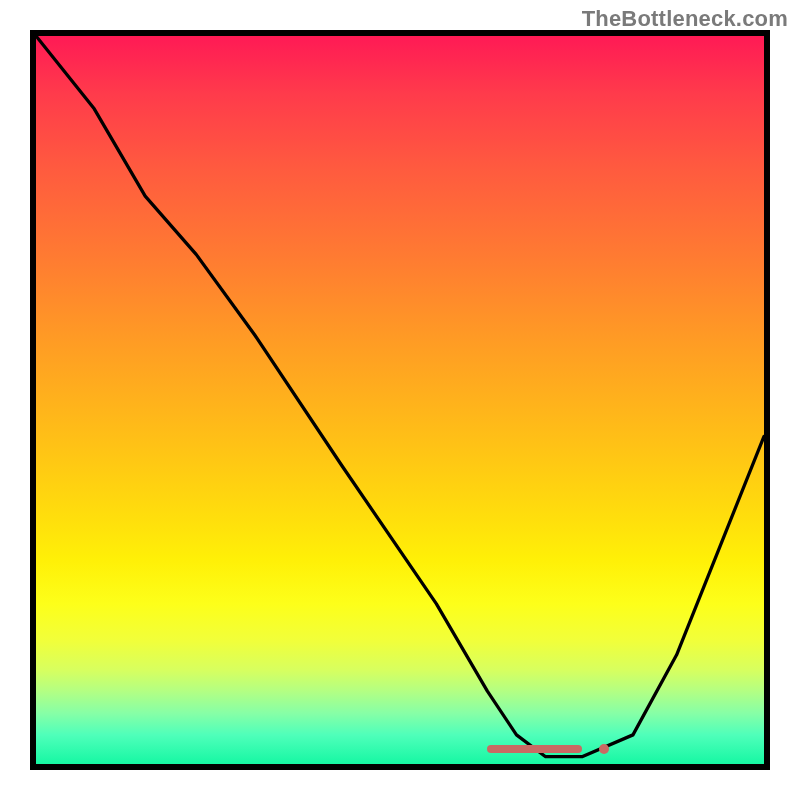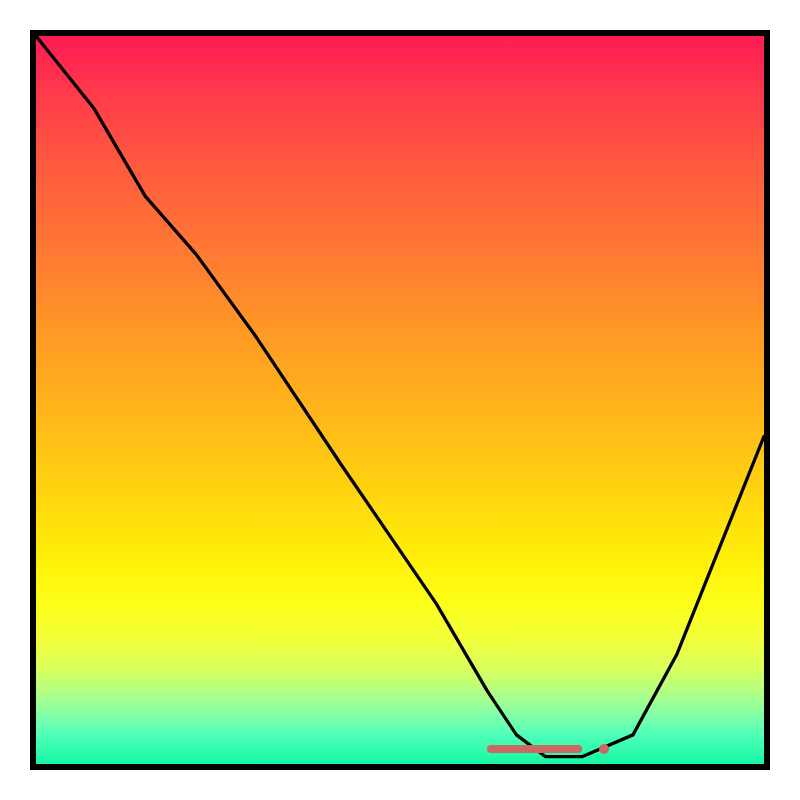--- a/index.html
+++ b/index.html
@@ -71,20 +71,21 @@
     width: 10px;
     height: 10px;
     border-radius: 50%;
     background: #c96a63;
   }
 </style>
 </head>
 <body>
 
 <div class="container">
+  <div class="watermark">TheBottleneck.com</div>
 
   <div class="plot-area">
 
     <div class="gradient"></div>
 
     <svg class="curve" viewBox="0 0 100 100" preserveAspectRatio="none">
       <path fill="none" stroke="#000" stroke-width="0.45" stroke-linejoin="round" stroke-linecap="round" d="M0.00 0.00 L8.00 10.00 L15.00 22.00 L22.00 30.00 L30.00 41.00 L42.00 59.00 L55.00 78.00 L62.00 90.00 L66.00 96.00 L70.00 99.00 L75.00 99.00 L82.00 96.00 L88.00 85.00 L94.00 70.00 L100.00 55.00"></path>
     </svg>
 
     <div class="marker-strip" style="left: 451.36px; width: 94.64px; top: 709.44px;"></div>

